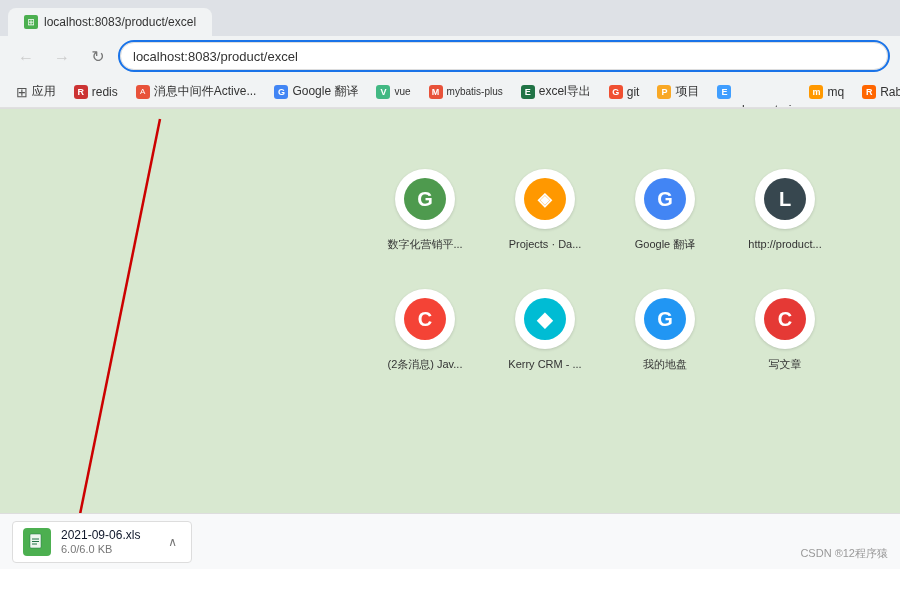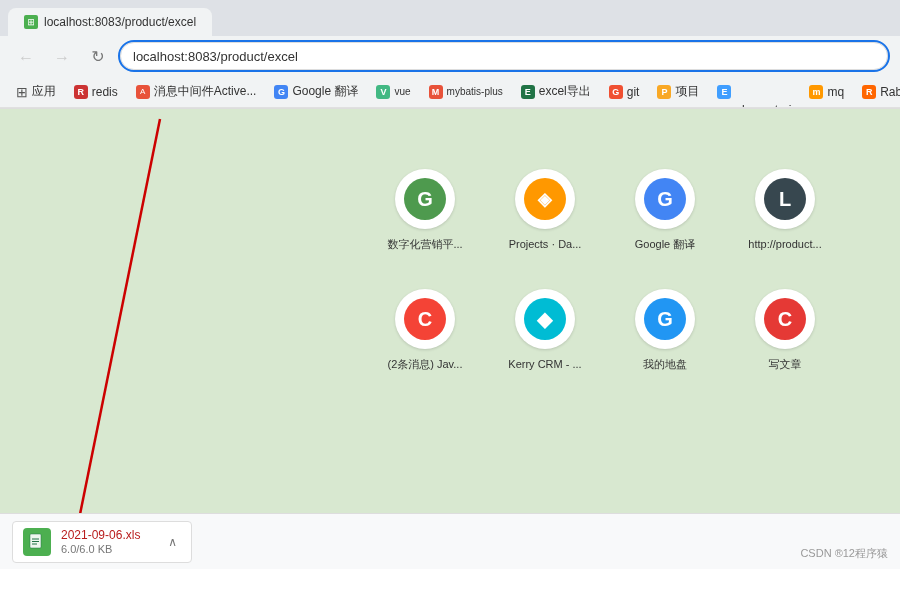--- a/index.html
+++ b/index.html
@@ -226,21 +226,21 @@
       font-size: 14px;
       flex-shrink: 0;
     }
 
     .download-info {
       flex: 1;
     }
 
     .download-filename {
       font-size: 12px;
-      color: #b91c1c;
+      color: #0f172a;
       font-weight: 500;
     }
 
     .download-size {
       font-size: 11px;
       color: #777;
       margin-top: 1px;
     }
 
     .download-chevron {

